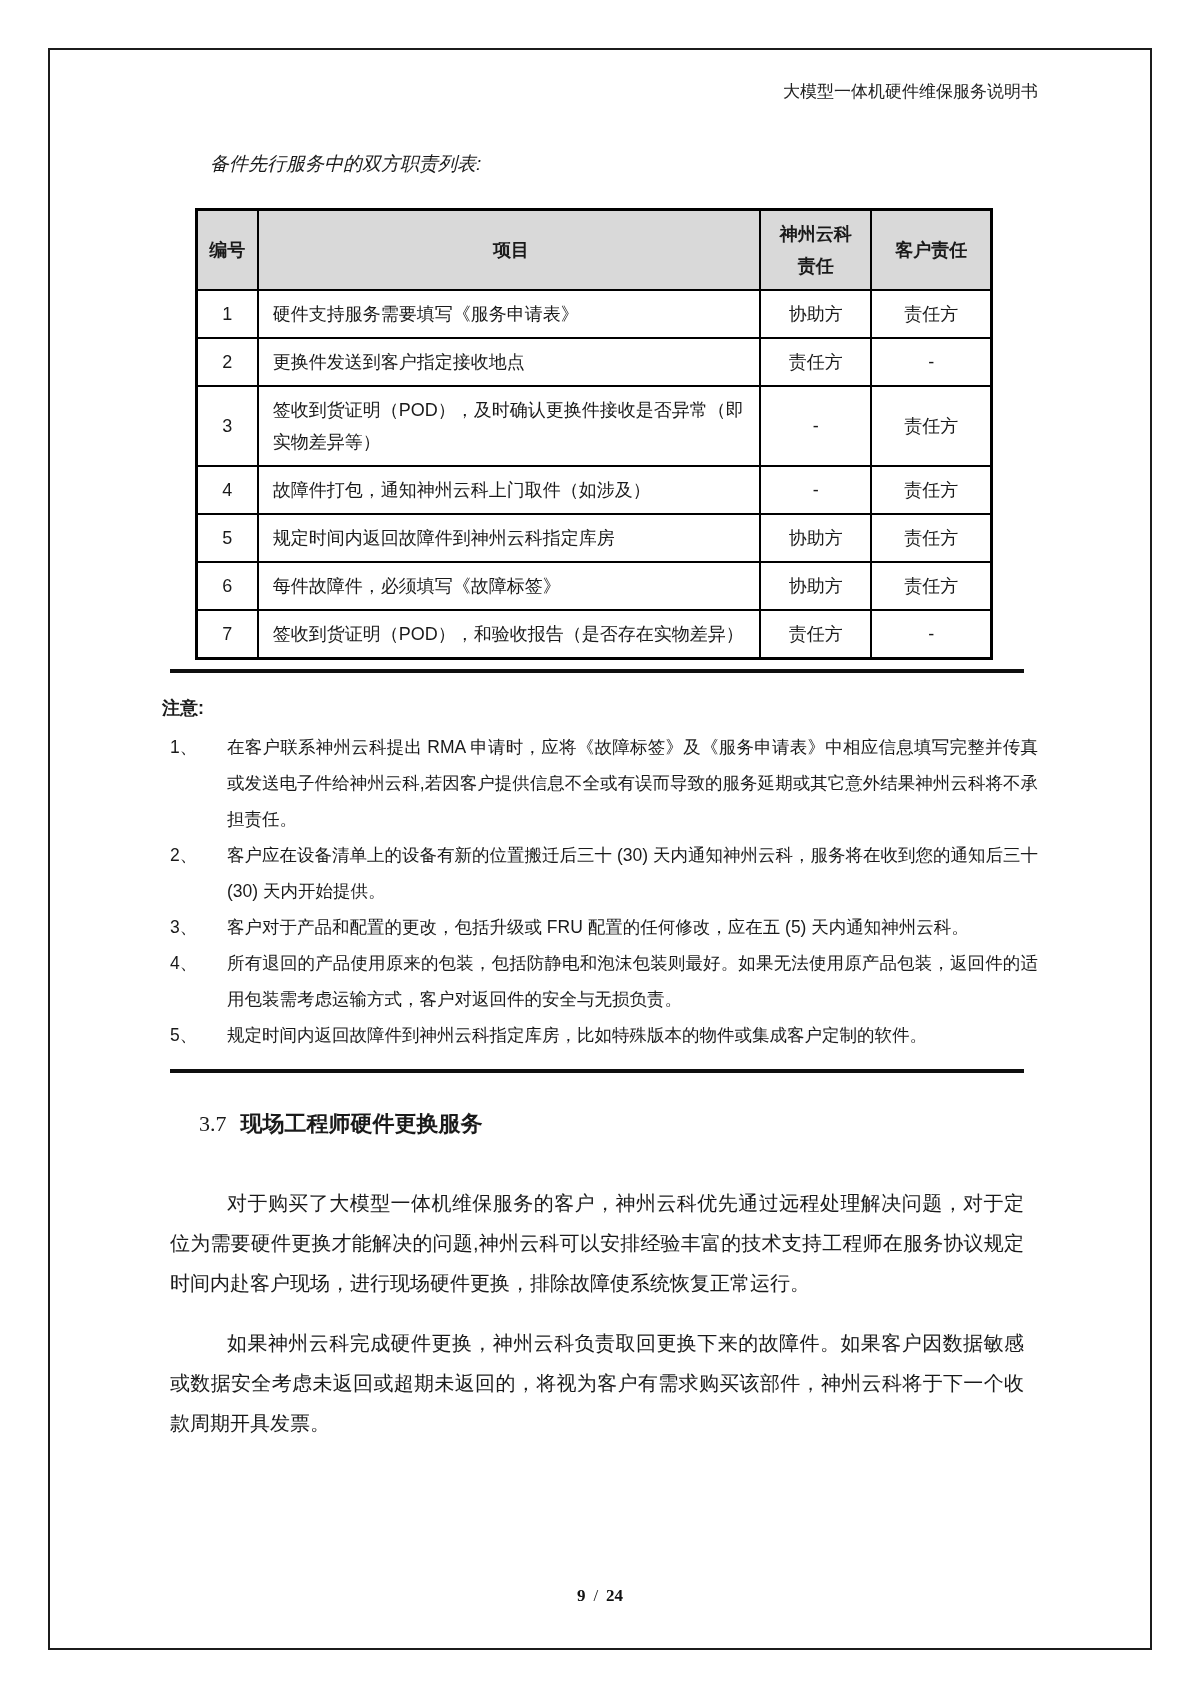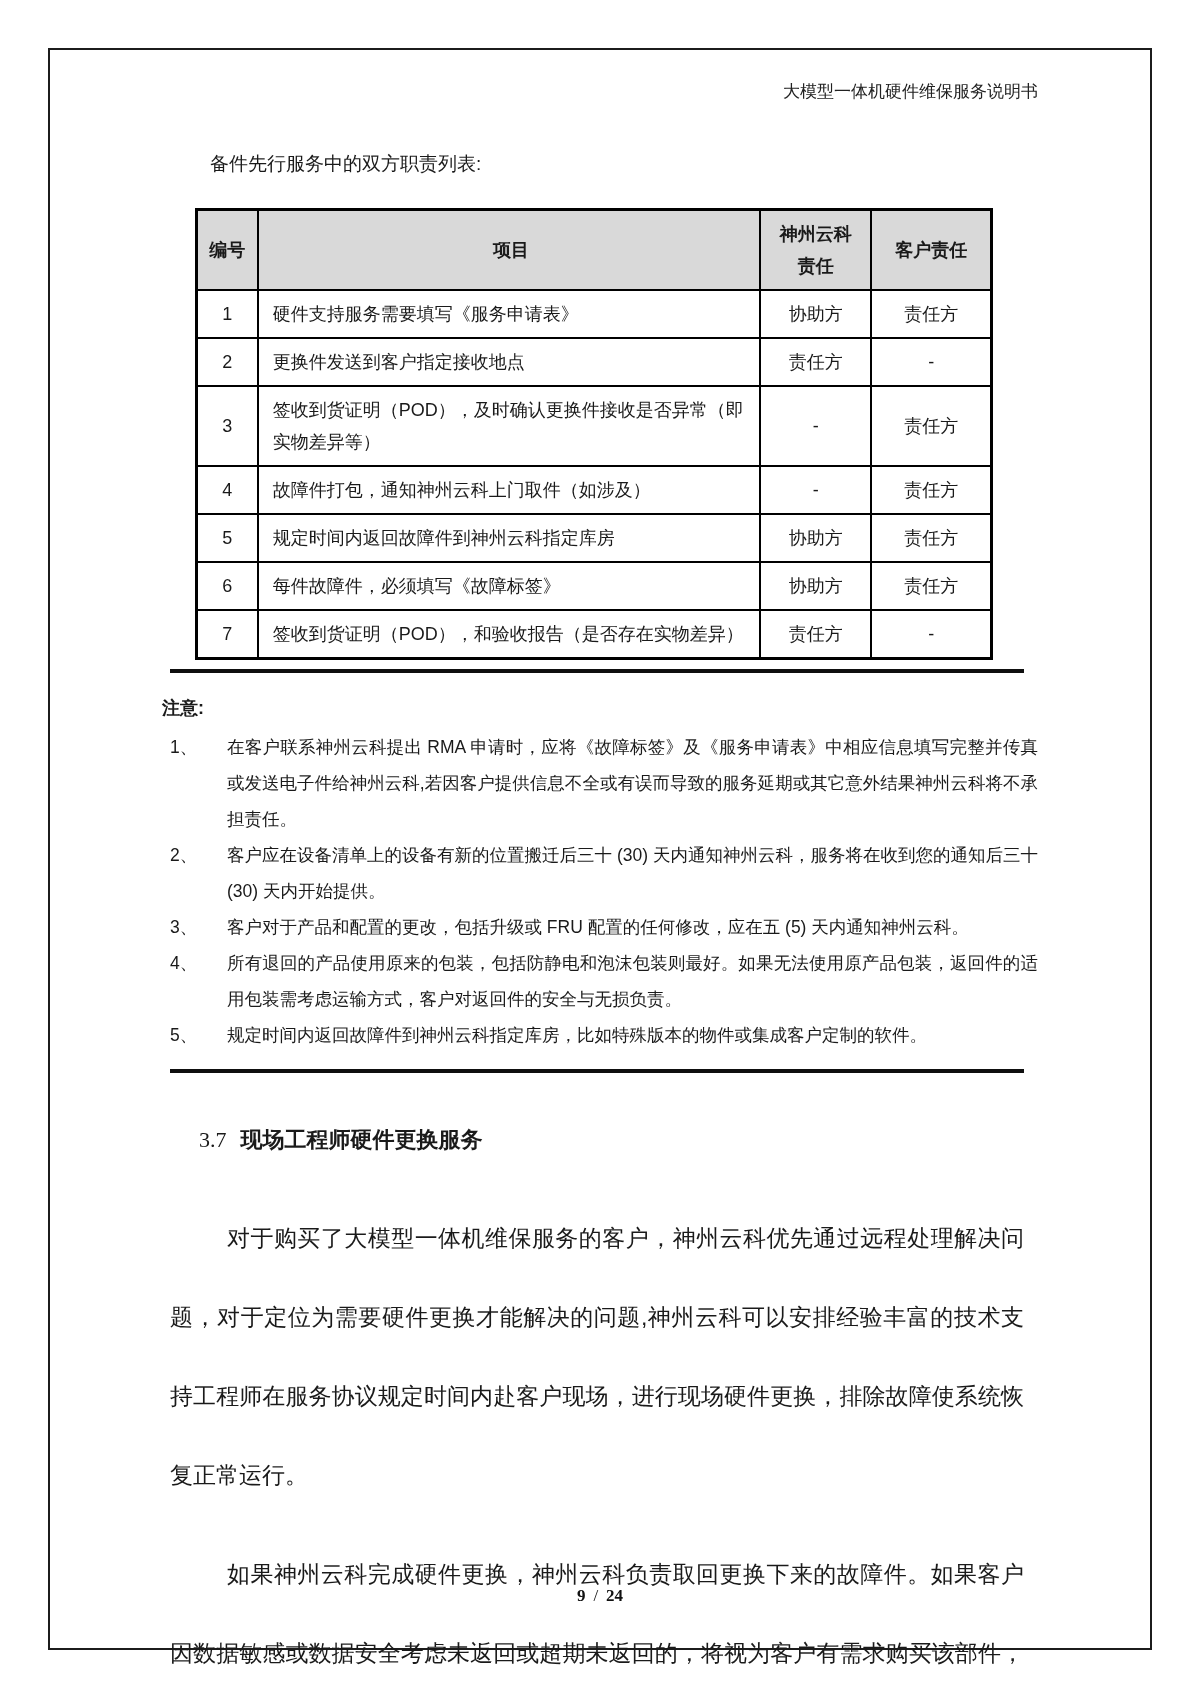--- a/index.html
+++ b/index.html
@@ -12,21 +12,21 @@
     border:2px solid #1c1c1c;box-sizing:border-box;background:#ffffff;
   }
   .content{margin:0 112px;position:relative;}
   
   .doc-header{
     margin-top:30px;text-align:right;
     font-family:"Liberation Serif","DejaVu Serif",serif;
     font-size:17px;line-height:24px;color:#222;
   }
   
-  .intro{margin-top:46px;font-size:19px;line-height:28px;text-indent:48px;}
+  .intro{margin-top:46px;font-size:19px;line-height:28px;text-indent:48px;font-style:italic;}
   
   table.resp{
     border-collapse:collapse;margin-top:30px;margin-left:33px;
     width:798px;table-layout:fixed;
   }
   table.resp th,table.resp td{
     border:2px solid #000;font-size:18px;line-height:32px;
     padding:7px 4px;vertical-align:middle;box-sizing:border-box;
   }
   table.resp{border:3px solid #000;}
@@ -39,26 +39,26 @@
   .rule{height:4px;background:#0f0f0f;width:854px;margin-left:8px;border:0;}
   .rule-top{margin-top:9px;}
   .rule-bottom{margin-top:16px;}
   
   .notes-title{margin-top:22px;font-size:18px;font-weight:bold;line-height:26px;}
   .notes{margin-top:8px;}
   .note-item{display:flex;font-size:17.5px;line-height:36px;}
   .note-num{flex:0 0 57px;margin-left:8px;}
   .note-text{flex:1;text-align:justify;}
   
-  .section-heading{margin-top:52px;margin-left:37px;font-size:22px;line-height:30px;}
+  .section-heading{margin-top:36px;margin-left:37px;font-size:22px;line-height:30px;}
   .section-num{font-family:"Liberation Serif","DejaVu Serif",serif;font-weight:normal;margin-right:14px;}
   .section-title{font-weight:bold;}
   
   .para{
-    margin:44px 0 0 8px;width:854px;font-size:23px;line-height:79px;
+    margin:44px 0 0 8px;width:854px;font-size:20px;line-height:40px;
     text-align:justify;text-indent:57px;
   }
   .para + .para{margin-top:20px;}
   
   .doc-footer{
     position:absolute;left:0;bottom:42px;width:100%;text-align:center;
     font-family:"Liberation Serif","DejaVu Serif",serif;font-size:17px;color:#111;
   }
   .doc-footer b{font-weight:bold;}
   .doc-footer .sep{margin:0 8px;font-weight:normal;}

